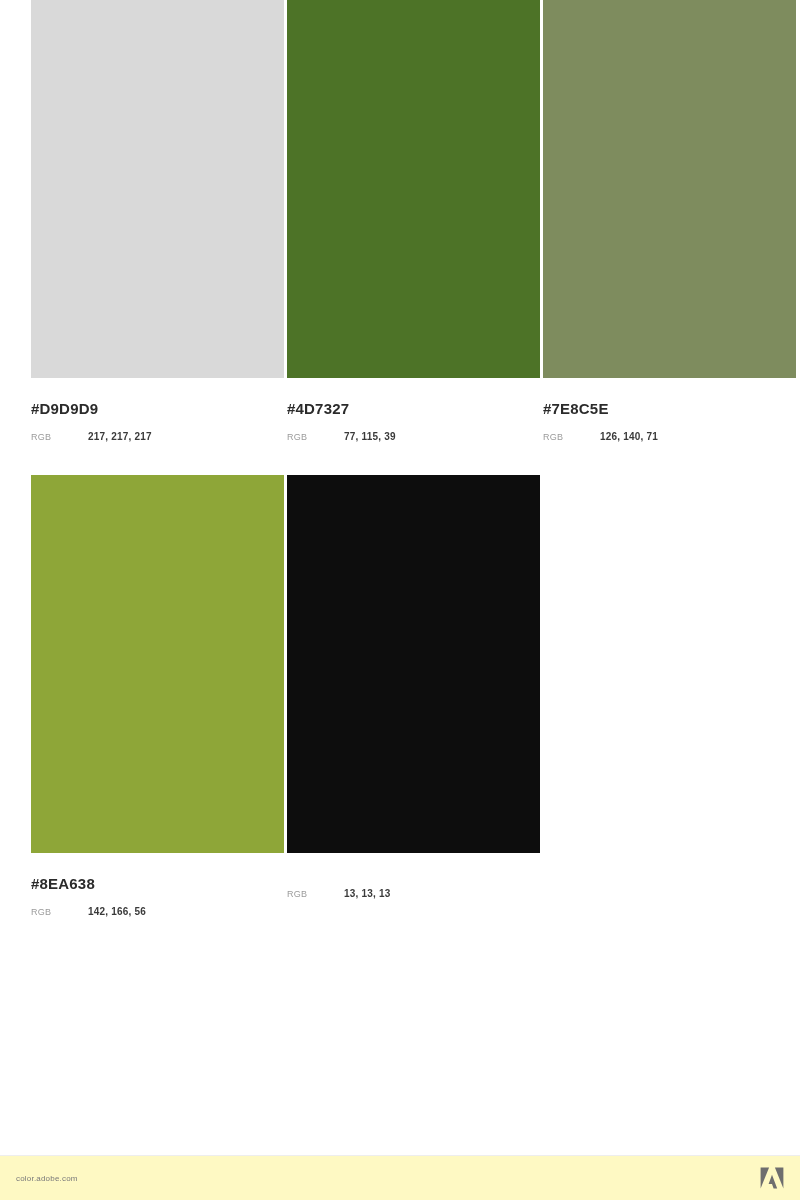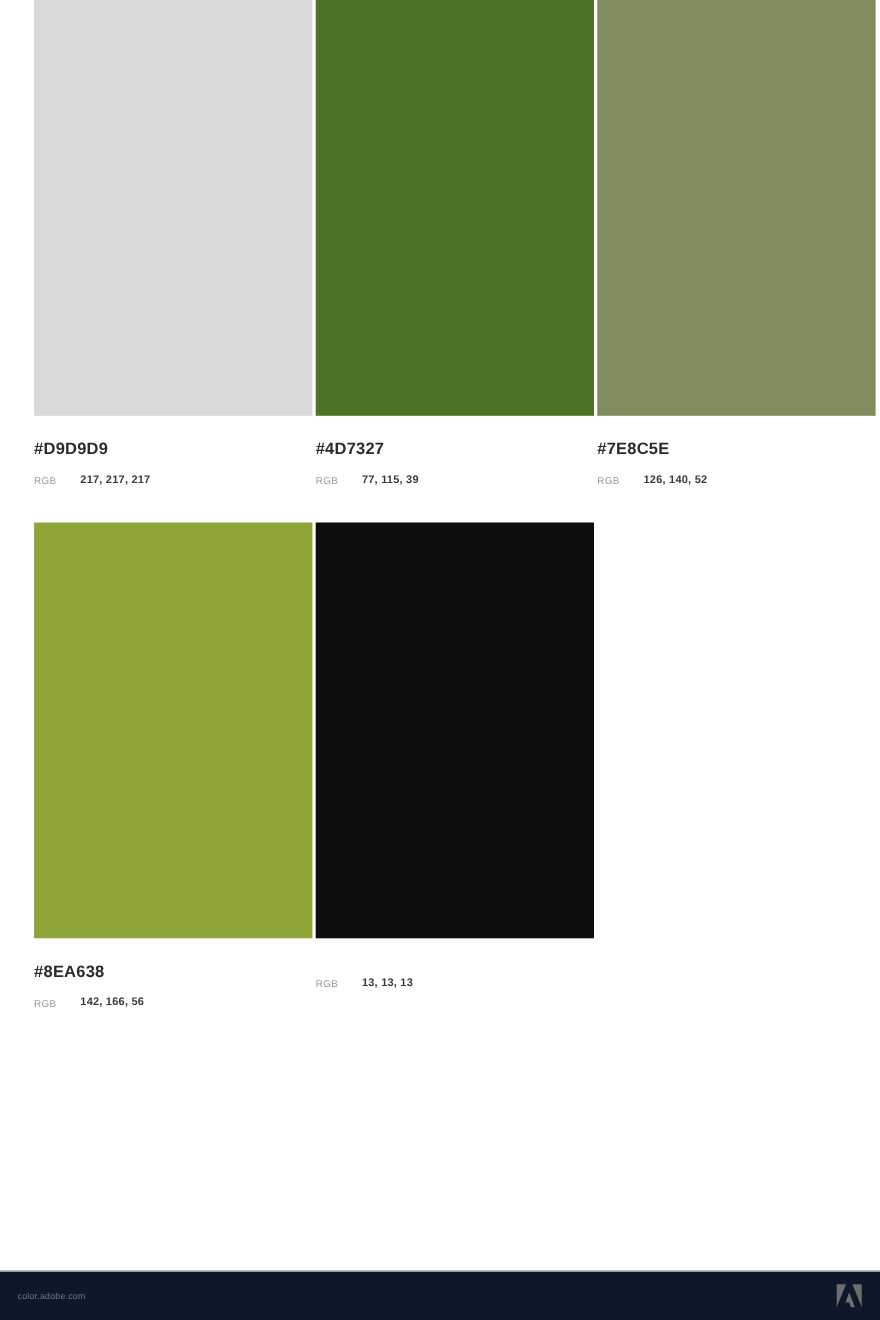--- a/index.html
+++ b/index.html
@@ -55,20 +55,21 @@
     color: #2b2b2b;
     letter-spacing: 0.2px;
     line-height: 18px;
   }
 
   .swatch-rgb-line {
     margin-top: 13px;
     display: flex;
     align-items: center;
     line-height: 12px;
+    gap: 15px;
   }
 
   .rgb-label {
     font-size: 9px;
     font-weight: normal;
     color: #9b9b9b;
     letter-spacing: 0.3px;
     width: 42px;
     flex: 0 0 42px;
   }
@@ -137,21 +138,21 @@
         </div>
       </div>
     </div>
 
     <div class="swatch-cell">
       <div class="swatch-chip" style="background: rgb(126, 140, 94);"></div>
       <div class="swatch-meta">
         <div class="swatch-hex">#7E8C5E</div>
         <div class="swatch-rgb-line">
           <span class="rgb-label">RGB</span>
-          <span class="rgb-values">126, 140, 52</span>
+          <span class="rgb-values">126, 140, 71</span>
         </div>
       </div>
     </div>
 
   </div>
 
   <div class="row-gap"></div>
 
   <div class="swatch-row">
 
@@ -175,21 +176,21 @@
         </div>
       </div>
     </div>
 
     <div class="swatch-cell"></div>
 
   </div>
 
 </div>
 
-<div class="footer" style="background: #0f172a;">
+<div class="footer" style="background: #fef9c3;">
   <span class="footer-url">color.adobe.com</span>
   <span>
     <svg class="adobe-logo" viewBox="0 0 24 22" xmlns="http://www.w3.org/2000/svg" aria-hidden="true">
       <path d="M9.1 0.6 H0.6 V21.4 Z" fill="#6E6E6E"></path>
       <path d="M14.9 0.6 H23.4 V21.4 Z" fill="#6E6E6E"></path>
       <path d="M12.0 7.8 L17.2 21.4 H13.6 L12.0 17.1 H8.6 Z" fill="#6E6E6E"></path>
     </svg>
   </span>
 </div>
 

